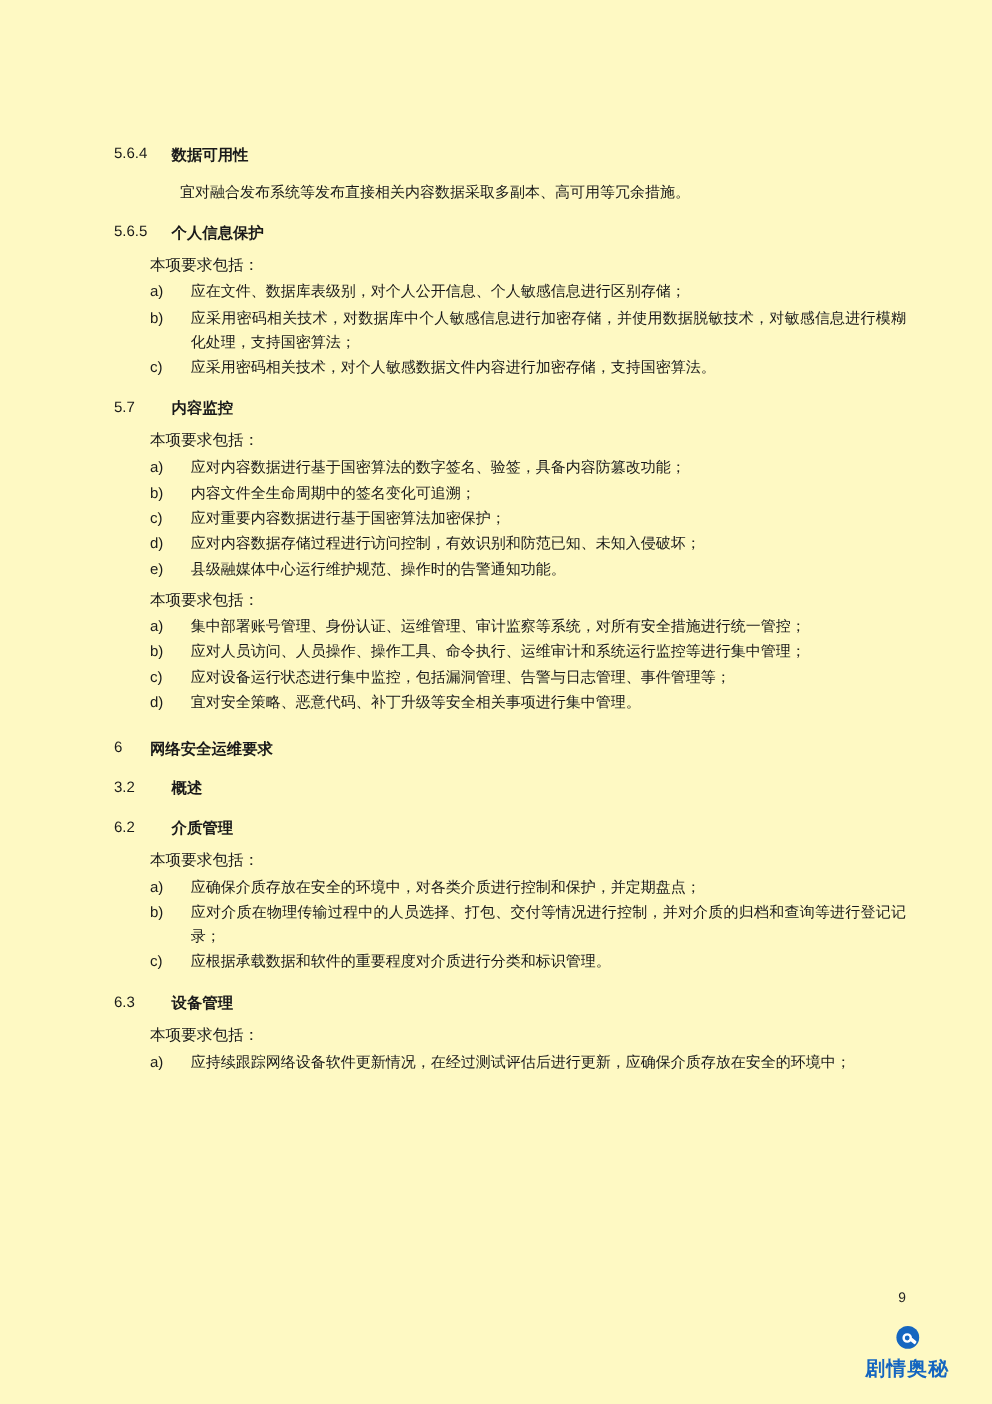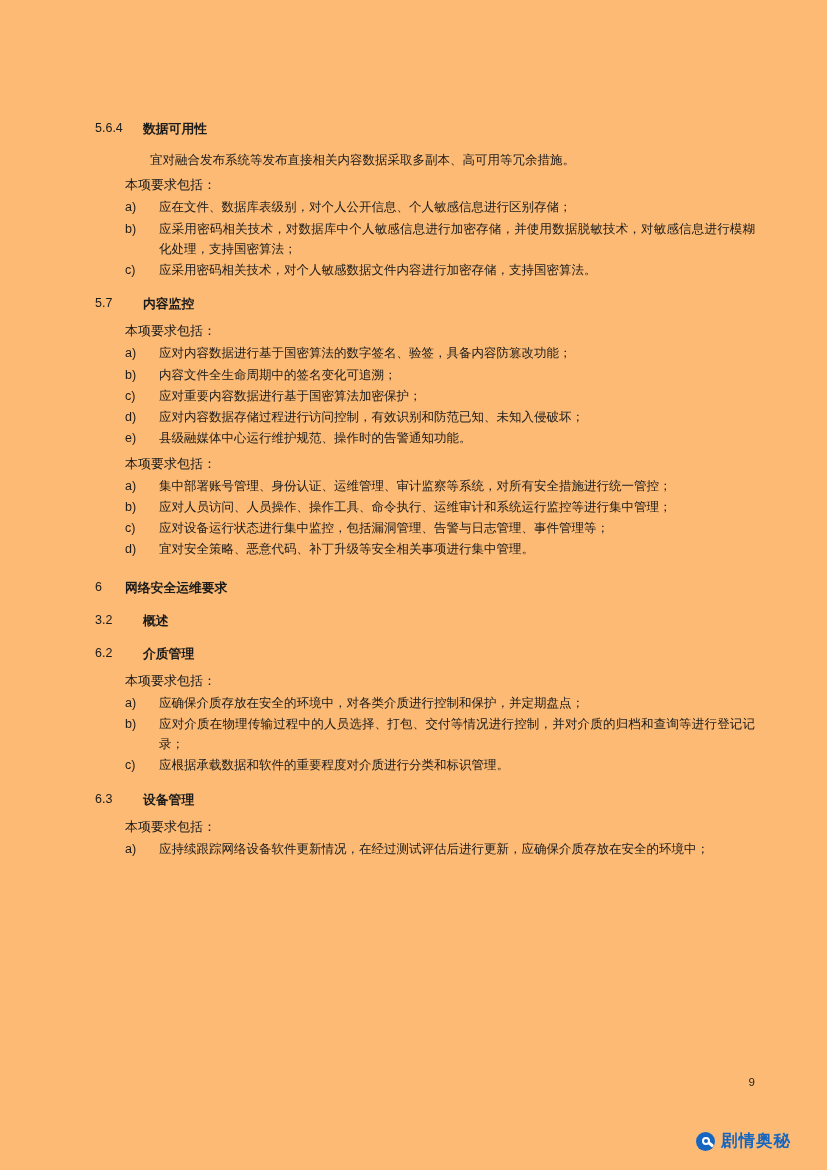--- a/index.html
+++ b/index.html
@@ -4,21 +4,21 @@
 <style>
   html, body {
     margin: 0;
     padding: 0;
     background: #e9e9e9;
   }
   .page {
     position: relative;
     width: 827px;
     height: 1170px;
-    background: #fdba74;
+    background: #fef9c3;
     margin: 0 auto;
     box-sizing: border-box;
     font-family: "Liberation Sans", "DejaVu Sans", sans-serif;
     color: #1a1a1a;
     overflow: hidden;
   }
   .content {
     position: absolute;
     left: 95px;
     top: 105px;
@@ -86,20 +86,21 @@
     font-size: 11.5px;
     color: #222;
   }
   .watermark {
     position: absolute;
     right: 36px;
     bottom: 18px;
     display: flex;
     align-items: center;
     gap: 6px;
+    flex-direction: column;
   }
   .watermark .wm-icon {
     width: 19px;
     height: 19px;
     border-radius: 50%;
     background: #1566c0;
     position: relative;
   }
   .watermark .wm-icon::before {
     content: "";
@@ -135,20 +136,24 @@
 
 <div class="page">
   <div class="content">
 
     <div class="sec-head">
       <span class="num">5.6.4</span>
       <span class="ttl">数据可用性</span>
     </div>
     <p class="para indent">宜对融合发布系统等发布直接相关内容数据采取多副本、高可用等冗余措施。</p>
 
+    <div class="sec-head">
+      <span class="num">5.6.5</span>
+      <span class="ttl">个人信息保护</span>
+    </div>
     <p class="lead">本项要求包括：</p>
     <ul class="items">
       <li>
         <span class="mk">a)</span>
         <span class="tx">应在文件、数据库表级别，对个人公开信息、个人敏感信息进行区别存储；</span>
       </li>
       <li>
         <span class="mk">b)</span>
         <span class="tx">应采用密码相关技术，对数据库中个人敏感信息进行加密存储，并使用数据脱敏技术，对敏感信息进行模糊化处理，支持国密算法；</span>
       </li>

